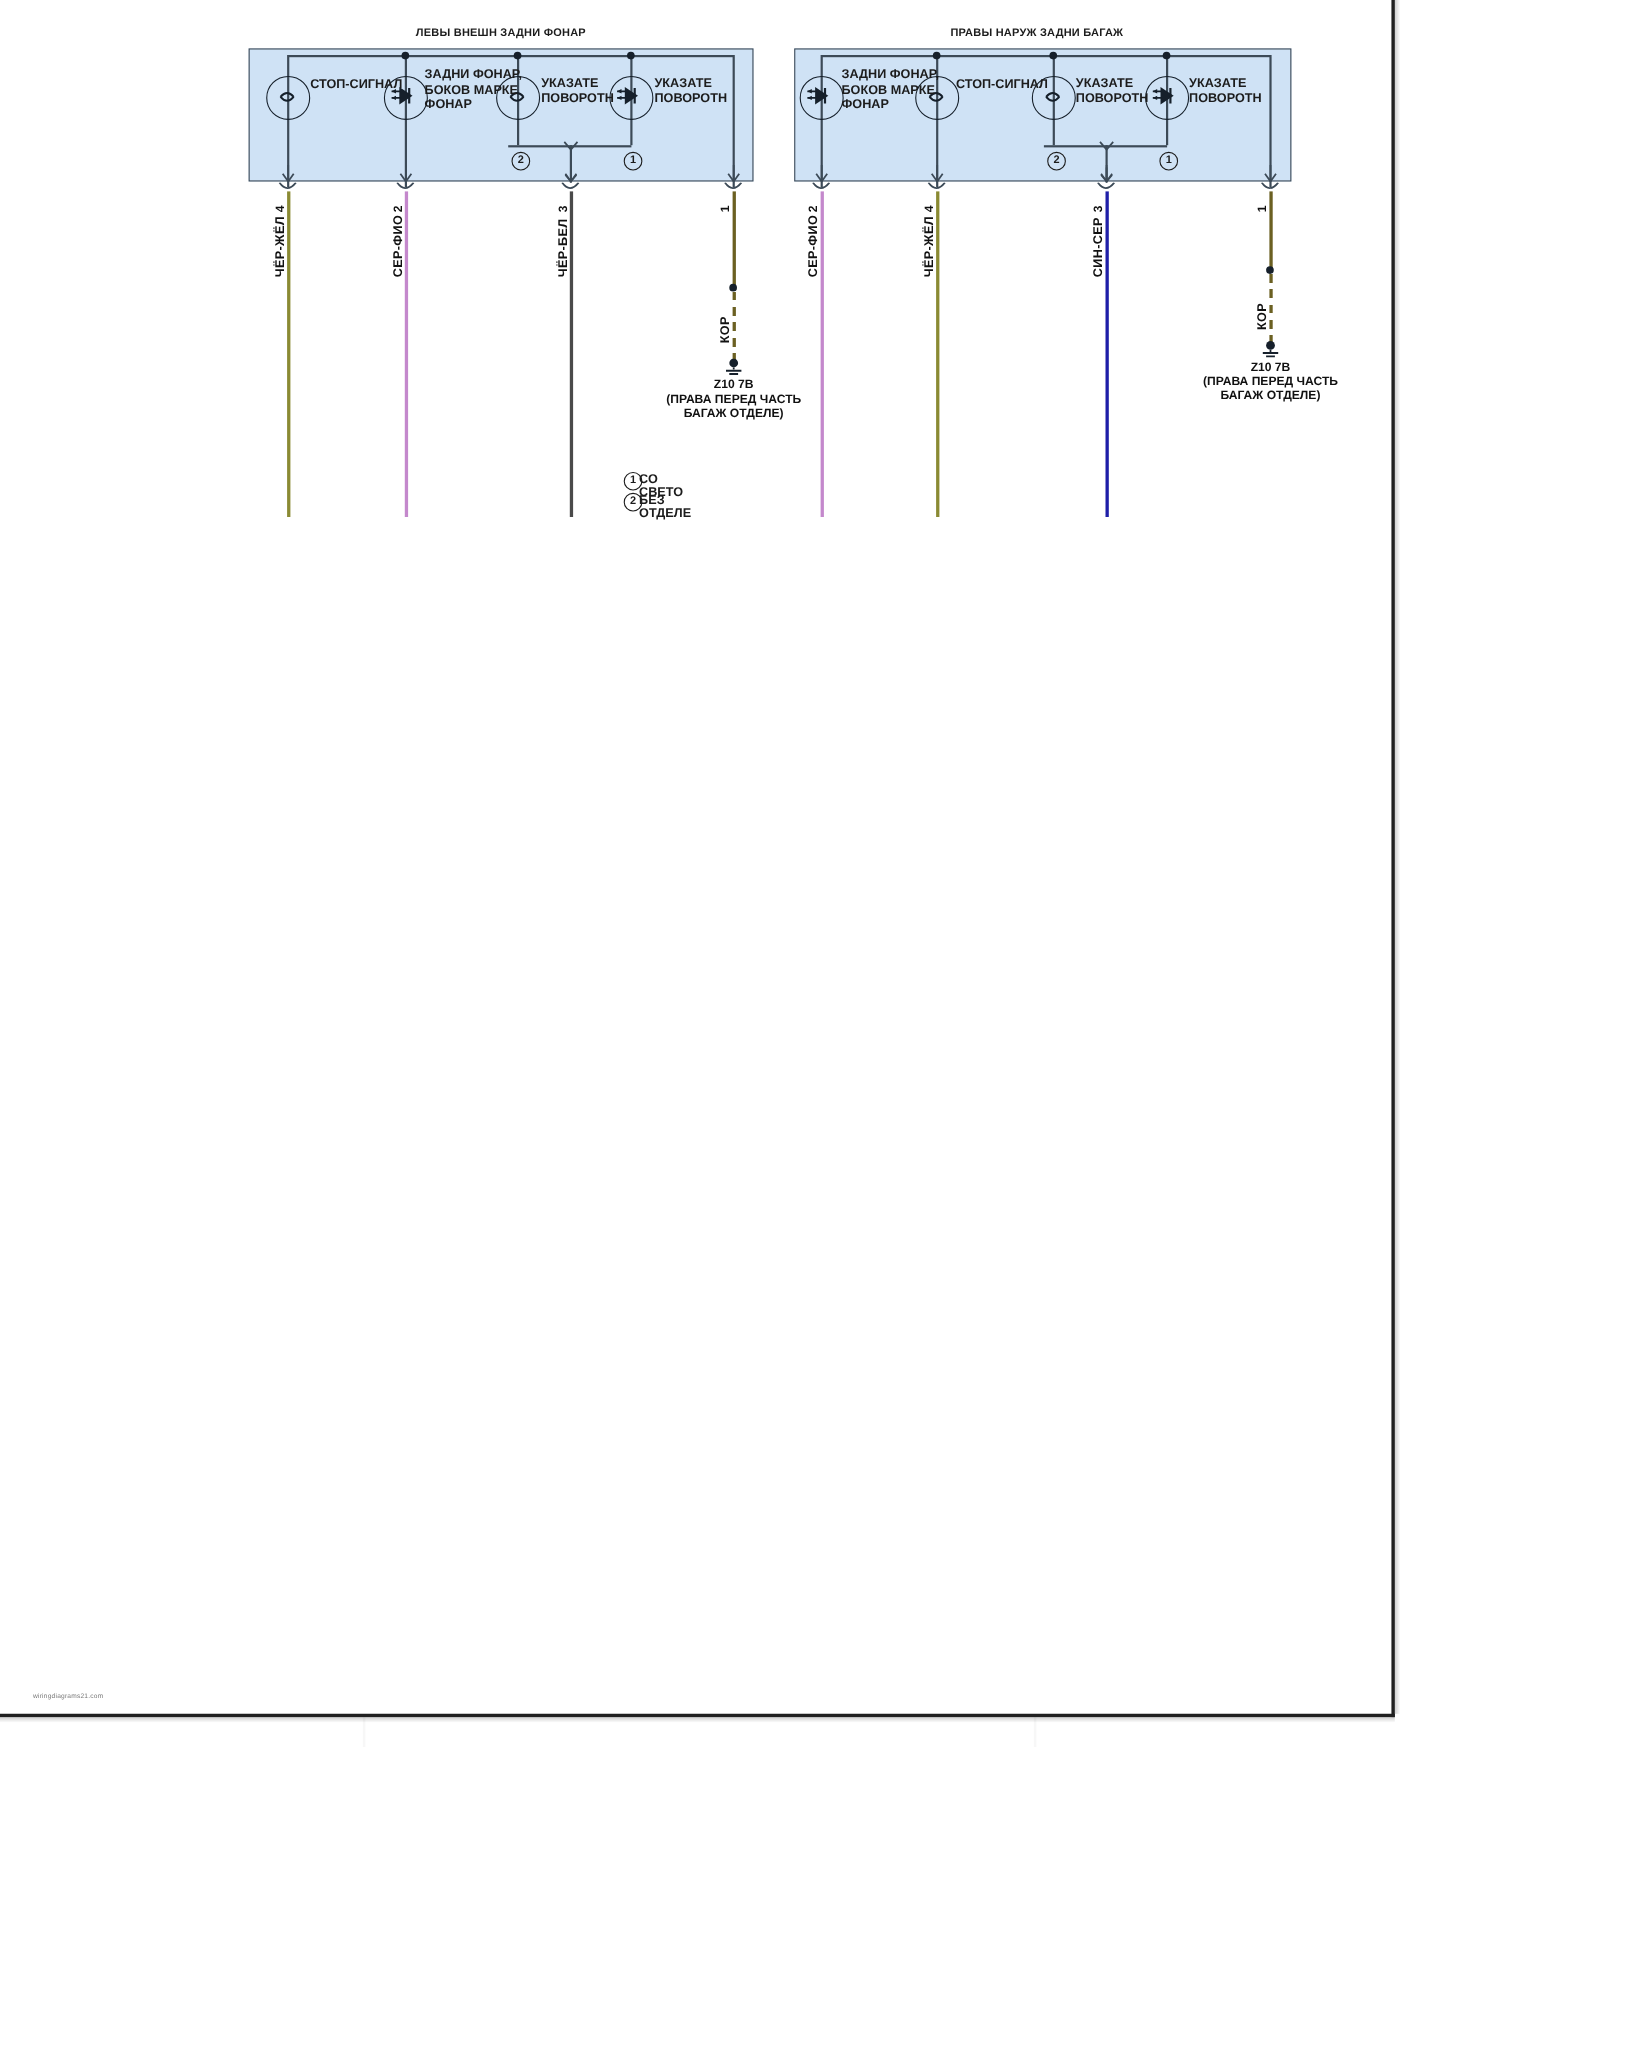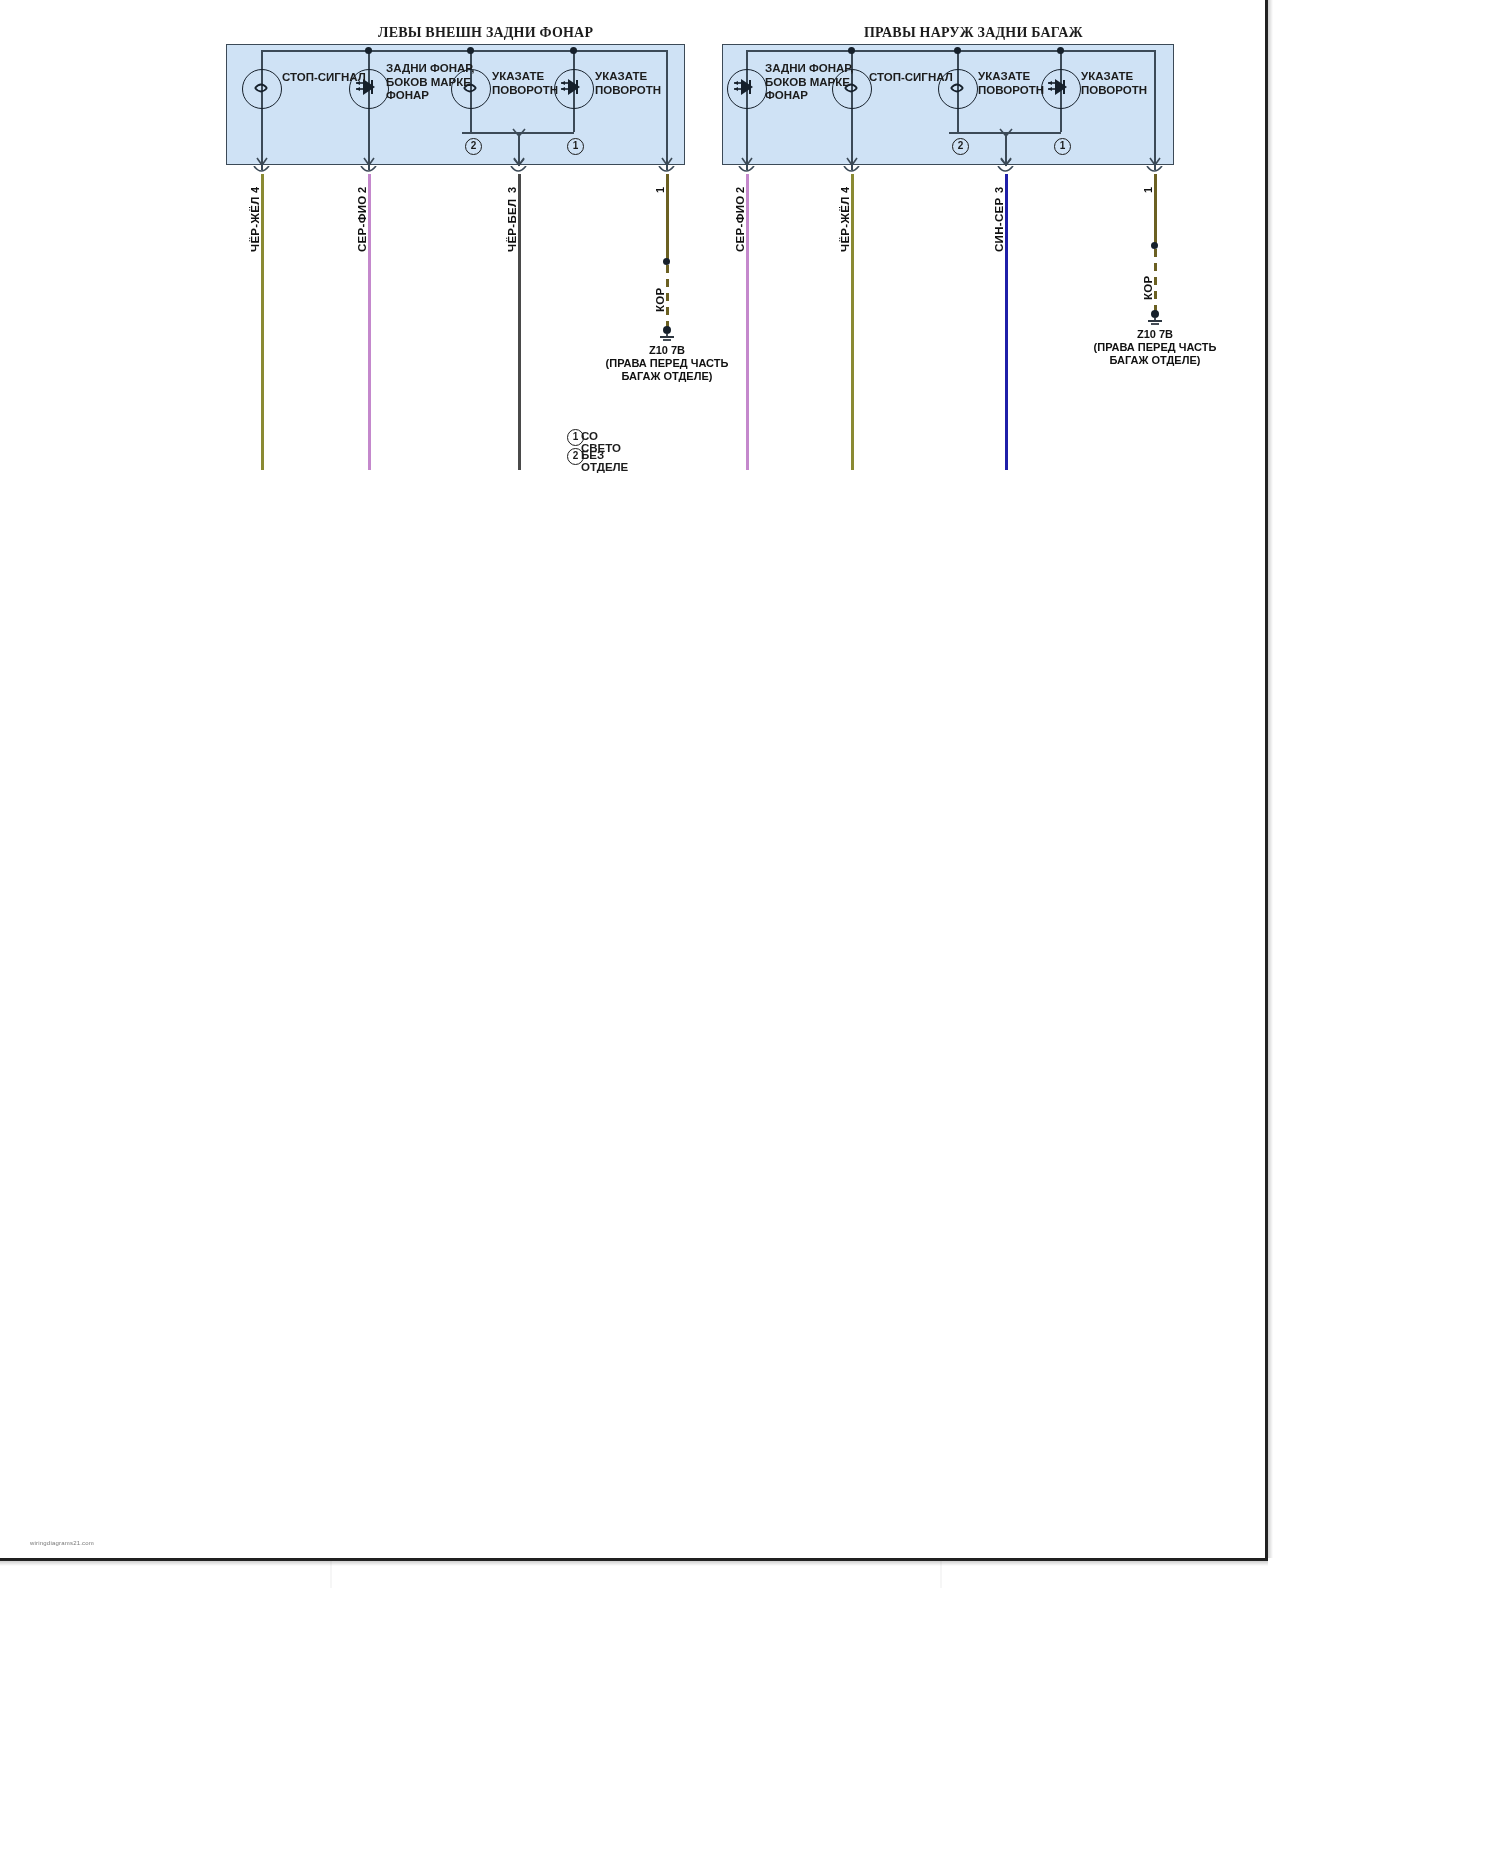--- a/index.html
+++ b/index.html
@@ -13,22 +13,22 @@
          background:linear-gradient(to right,rgba(0,0,0,.30),rgba(0,0,0,0));}
   .sheet-shadow-b{position:absolute;left:0;top:1558px;width:1268px;height:8px;
          background:linear-gradient(to bottom,rgba(0,0,0,.30),rgba(0,0,0,0));}
 
   
   .ghost{position:absolute;left:0;top:0;width:1265px;height:1558px;opacity:.13;
          filter:saturate(.7);pointer-events:none;}
 
   
   .lamp-box{position:absolute;background:#cfe2f5;border:1.6px solid #3c4a57;box-sizing:border-box;}
-  .lamp-title{position:absolute;font-size:14px;font-weight:bold;color:#1c1c1c;
-              letter-spacing:.2px;white-space:nowrap;font-family:Liberation Serif, serif;}
+  .lamp-title{position:absolute;font-size:10px;font-weight:bold;color:#1c1c1c;
+              letter-spacing:.2px;white-space:nowrap;}
   .vline{position:absolute;width:1.6px;background:#3c4a57;}
   .hline{position:absolute;height:1.6px;background:#3c4a57;}
   .dot{position:absolute;width:7px;height:7px;border-radius:50%;background:#16202b;}
 
   .sym{position:absolute;width:40px;height:40px;border:1.8px solid #16202b;border-radius:50%;
        background:transparent;box-sizing:border-box;}
   .sym-lbl{position:absolute;font-size:11.5px;font-weight:bold;color:#1c1c1c;line-height:13.5px;white-space:nowrap;}
   .sym-lbl.multi{white-space:normal;width:96px;}
 
   .circnum{position:absolute;width:15px;height:15px;border:1.4px solid #1c1c1c;border-radius:50%;

